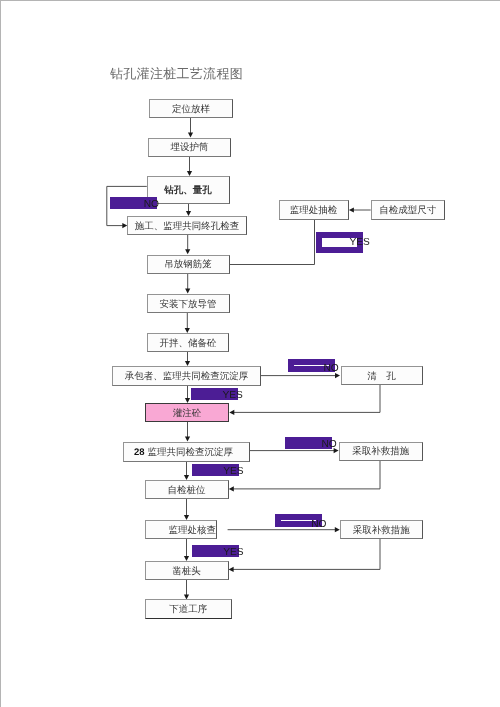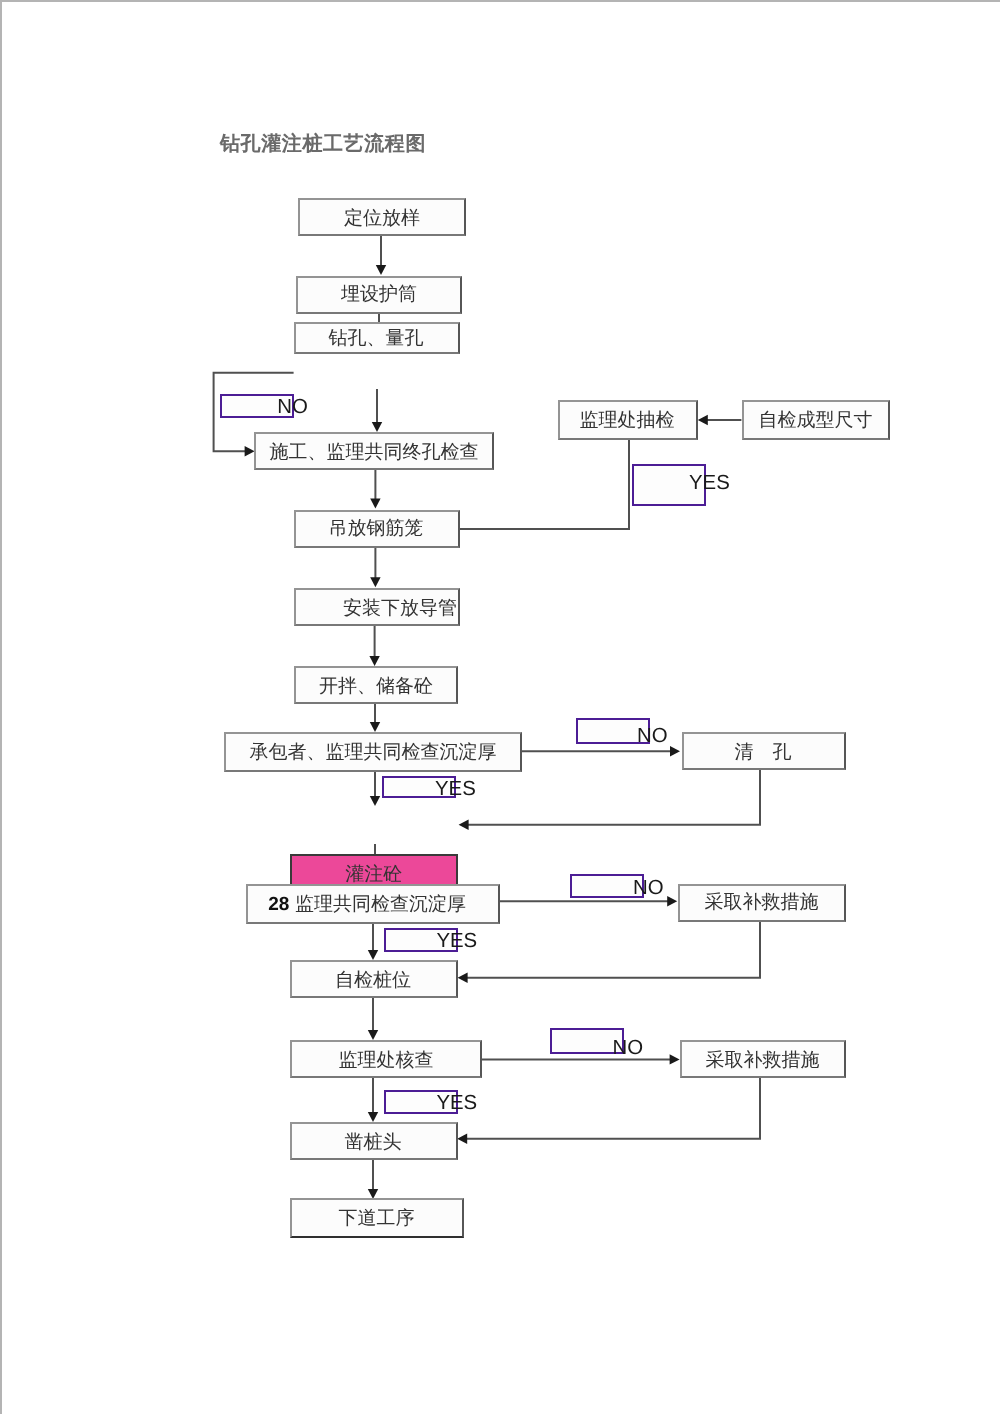--- a/index.html
+++ b/index.html
@@ -4,32 +4,32 @@
 <title>钻孔灌注桩工艺流程图</title>
 <style>
   html,body{margin:0;padding:0;background:#ffffff;}
   body{width:500px;height:707px;overflow:hidden;
        font-family:"Liberation Serif",serif;
        -webkit-font-smoothing:antialiased;
        text-rendering:geometricPrecision;}
   #page{position:relative;width:500px;height:707px;background:#fff;overflow:hidden;}
   #edge-top{position:absolute;left:0;top:0;width:500px;height:1px;background:#b4b4b4;}
   #edge-left{position:absolute;left:0;top:0;width:1px;height:707px;background:#b4b4b4;}
-  #title{position:absolute;left:110px;top:65px;font-size:10px;color:#6a6a6a;
-         letter-spacing:.3px;white-space:nowrap;font-weight:bold;}
+  #title{position:absolute;left:110px;top:65px;font-size:13px;color:#6a6a6a;
+         letter-spacing:.3px;white-space:nowrap;}
   .node{position:absolute;box-sizing:border-box;background:#fcfcfc;
         border:1px solid #949494;border-right-color:#565656;
         border-bottom-color:#787878;display:flex;align-items:center;
         justify-content:center;color:#333;white-space:nowrap;
         font-size:9.5px;line-height:1;}
   .node>span{display:block;transform:translateY(1.8px);}
-  .node.thick{border:1.4px solid #3a3a3a;background:#ec4899;margin-top:24px;}
+  .node.thick{border:1.4px solid #3a3a3a;background:#f9a8d4;}
   .node.darkbot{border-bottom-color:#2f2f2f;border-bottom-width:1.3px;}
   .lbl{position:absolute;box-sizing:border-box;background:#fdfdfd;
-       border:1px solid #4c1d95;display:flex;align-items:center;
+       border:6px solid #4c1d95;display:flex;align-items:center;
        justify-content:center;color:#1a1a1a;font-size:10.2px;
        font-family:"Liberation Sans",sans-serif;line-height:1;padding-left:35px;}
   .lbl>span{display:block;transform:translate(0.8px,1.5px);}
   svg#wires{position:absolute;left:0;top:0;width:500px;height:707px;
             overflow:visible;pointer-events:none;}
 </style>
 </head>
 <body>
 
 <div id="page">
@@ -80,48 +80,48 @@
       <polygon points="228.6,569.4 233.6,566.8 233.6,572" fill="#1a1a1a"></polygon>
       <path d="M186.5,579.5 L186.5,595.1" fill="none" stroke="#505050" stroke-width="1"></path>
       <polygon points="186.5,599.5 183.9,594.5 189.1,594.5" fill="#1a1a1a"></polygon>
     </svg>
 <div class="node" style="left: 149px; top: 99px; width: 84px; height: 19px;">
       <span>定位放样</span>
     </div>
     <div class="node" style="left: 148px; top: 137.5px; width: 83px; height: 19px;">
       <span>埋设护筒</span>
     </div>
-    <div class="node" style="left: 146.5px; top: 161px; width: 83px; height: 16px;">
+    <div class="node" style="left: 146.5px; top: 176px; width: 83px; height: 28px; font-weight: bold;">
       <span>钻孔、量孔</span>
     </div>
     <div class="node" style="left: 146.5px; top: 254.5px; width: 83px; height: 19px;">
       <span>吊放钢筋笼</span>
     </div>
     <div class="node" style="left: 127px; top: 216px; width: 120px; height: 19px;">
       <span>施工、监理共同终孔检查</span>
     </div>
-    <div class="node" style="left: 146.5px; top: 294px; width: 83px; height: 19px; justify-content: flex-end;">
+    <div class="node" style="left: 146.5px; top: 294px; width: 83px; height: 19px;">
       <span>安装下放导管</span>
     </div>
     <div class="node" style="left: 147px; top: 333px; width: 82px; height: 19px;">
       <span>开拌、储备砼</span>
     </div>
     <div class="node" style="left: 112px; top: 366px; width: 149px; height: 20px;">
       <span>承包者、监理共同检查沉淀厚</span>
     </div>
     <div class="node thick" style="left: 144.8px; top: 402.5px; width: 84.2px; height: 19.8px;">
       <span>灌注砼</span>
     </div>
     <div class="node" style="left: 122.5px; top: 441.5px; width: 127px; height: 20px;">
       <span style="transform: translate(-2.5px, 1.8px);"><i style="font-style: normal; font-weight: 700; font-family: &quot;Liberation Sans&quot;, sans-serif; color: rgb(17, 17, 17); margin-right: 2.8px;">28</i><i style="font-style: normal;">监理共同检查沉淀厚</i></span>
     </div>
     <div class="node" style="left: 144.5px; top: 480px; width: 84px; height: 19px;">
       <span>自检桩位</span>
     </div>
-    <div class="node" style="left: 145px; top: 520px; width: 96px; height: 19px;">
+    <div class="node" style="left: 145px; top: 520px; width: 72px; height: 19px; justify-content: flex-end;">
       <span>监理处核查</span>
     </div>
     <div class="node" style="left: 144.5px; top: 561px; width: 84px; height: 18.5px;">
       <span>凿桩头</span>
     </div>
     <div class="node darkbot" style="left: 144.8px; top: 599.2px; width: 87px; height: 19.6px;">
       <span>下道工序</span>
     </div>
     <div class="node" style="left: 278.5px; top: 200px; width: 70px; height: 19.5px;">
       <span>监理处抽检</span>

